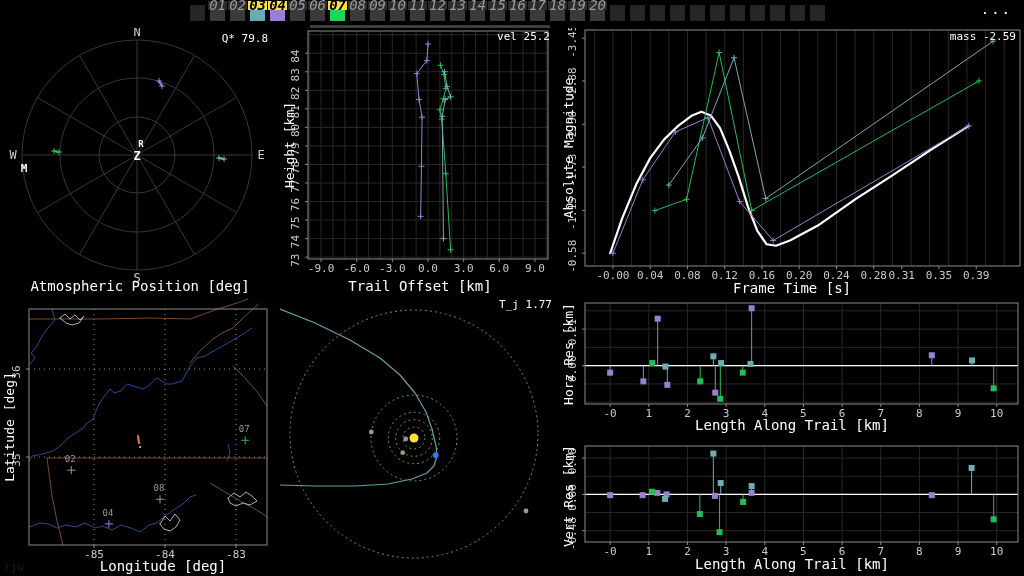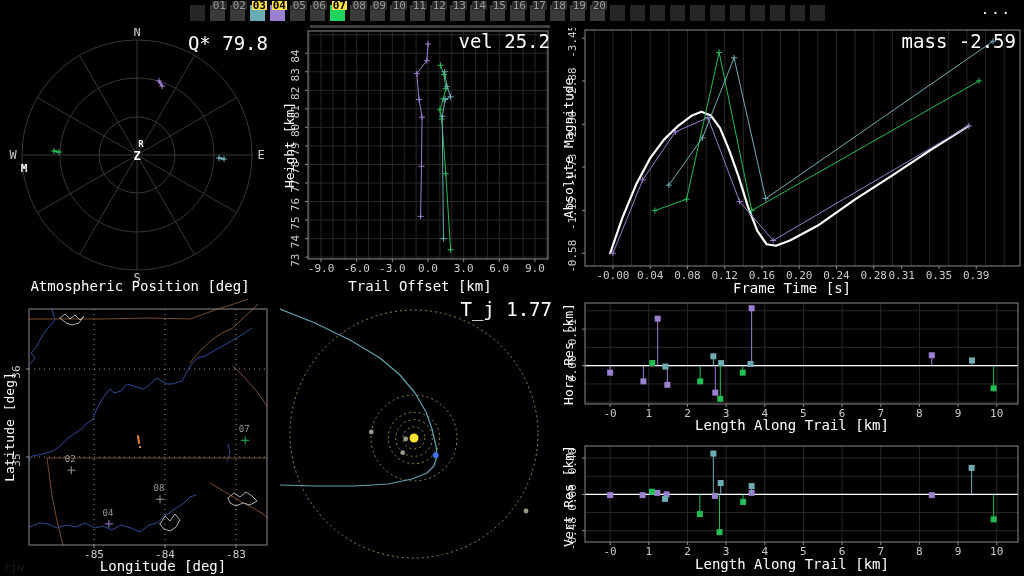--- a/index.html
+++ b/index.html
@@ -3,28 +3,28 @@
 <meta charset="utf-8">
 <style>
   html,body{margin:0;padding:0;background:#000;}
   .screen{position:relative;width:1024px;height:576px;background:#000;overflow:hidden;
           font-family:"DejaVu Sans Mono",monospace;color:#e6e6e6;}
   .topbar{position:absolute;left:0;top:0;width:1024px;height:28px;}
   .timestamp{position:absolute;left:10px;top:5px;font-size:14px;color:#f2f2f2;white-space:pre;}
   .chips{position:absolute;left:190px;top:5px;display:flex;gap:5px;}
   .chip{position:relative;width:15px;height:16px;background:#3a3a3a;}
   .chip.empty{background:#262626;}
-  .chip .lbl{position:absolute;top:-4px;right:-2px;font-size:11px;line-height:9px;padding:0 1px;
-             background:#2c2c2c;color:#9a9a9a;}
+  .chip .lbl{position:absolute;top:-4px;right:-2px;font-size:14px;line-height:9px;padding:0 1px;
+             background:#2c2c2c;color:#9a9a9a;font-style:italic;}
   .chip.active .lbl{background:#fde047;color:#000;font-weight:bold;}
   .chip-scrollbar{position:absolute;left:310px;top:25px;width:240px;height:3px;background:#3f3f3f;}
   .dots{position:absolute;right:12px;top:1px;font-size:14px;color:#fff;letter-spacing:2px;}
   .panel{position:absolute;}
   .panel svg{position:absolute;left:0;top:0;}
-  .stat{position:absolute;font-size:19px;color:#fff;white-space:pre;z-index:3;}
+  .stat{position:absolute;font-size:11px;color:#fff;white-space:pre;z-index:3;}
   .title,.xlab{position:absolute;left:0;width:100%;text-align:center;font-size:14px;color:#fff;z-index:3;}
   .ylab{position:absolute;font-size:13px;color:#fff;white-space:nowrap;
         transform:translate(-50%,-50%) rotate(-90deg);z-index:3;}
   .watermark{position:absolute;left:4px;bottom:2px;font-size:11px;color:#1f1f1f;z-index:3;}
 </style>
 </head>
 <body>
 
 <div class="screen">
 

